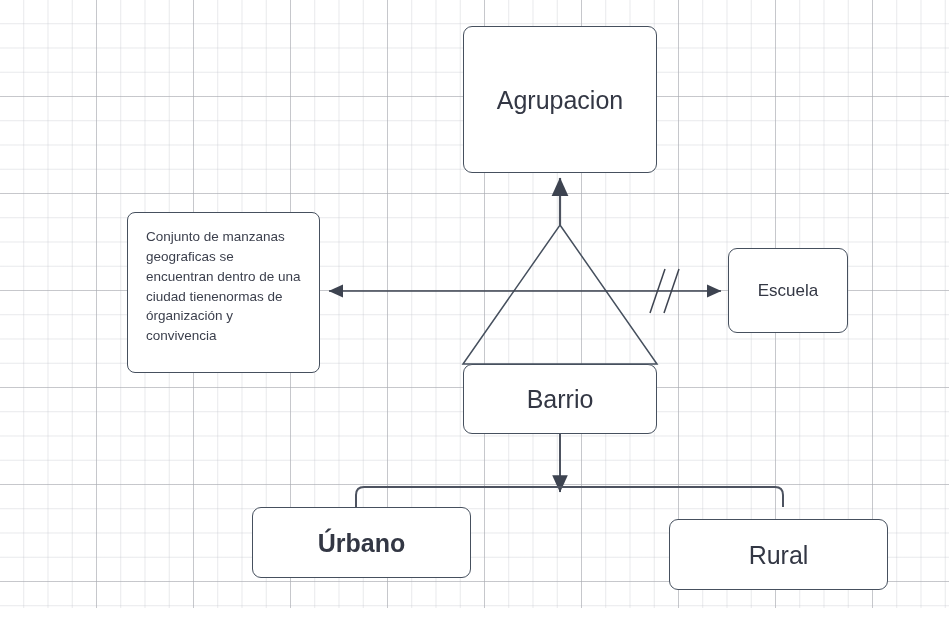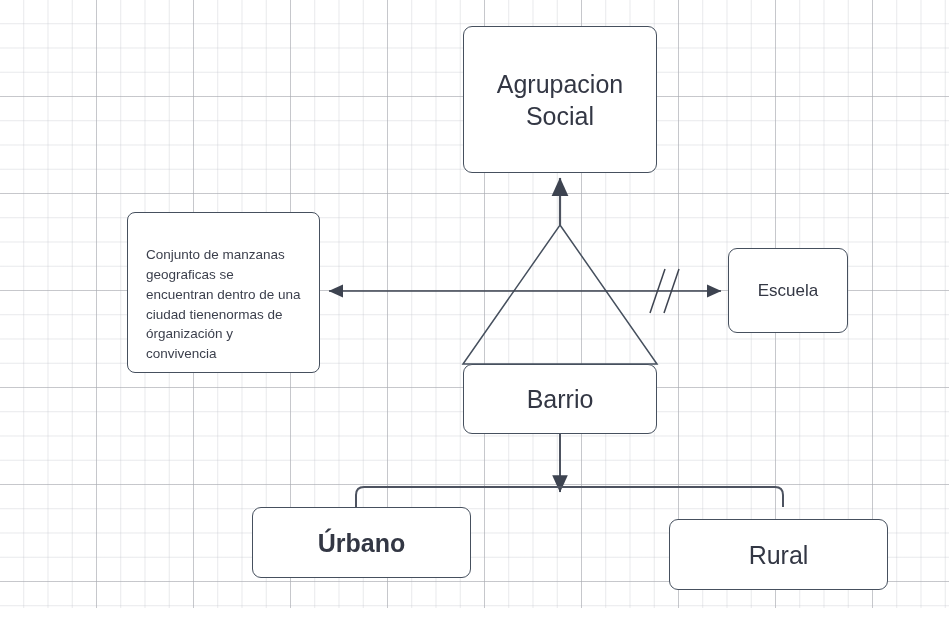--- a/index.html
+++ b/index.html
@@ -44,21 +44,21 @@
     text-align: center;
     line-height: 1.28;
   }
   .node.big { font-size: 25px; }
   .node.mid { font-size: 17px; }
   .node.note {
     display: block;
     text-align: left;
     font-size: 13.5px;
     line-height: 1.47;
-    padding: 32px 16px 0 18px;
+    padding: 14px 16px 0 18px;
     color: #3b3f4c;
     border-width: 1.5px;
     border-radius: 8px;
   }
   #node-agrupacion { left: 463px; top: 26px;  width: 194px; height: 147px; }
   #node-nota       { left: 127px; top: 212px; width: 193px; height: 161px; }
   #node-escuela    { left: 728px; top: 248px; width: 120px; height: 85px; }
   #node-barrio     { left: 463px; top: 364px; width: 194px; height: 70px; }
   #node-urbano     { left: 252px; top: 507px; width: 219px; height: 71px; font-weight: bold; }
   #node-rural      { left: 669px; top: 507px; width: 219px; height: 71px; margin-top: 12px; }
@@ -87,21 +87,20 @@
     <line x1="664" y1="313" x2="679" y2="269" stroke="#3d4350" stroke-width="1.5"></line>
 
     <line x1="560" y1="434" x2="560" y2="492" stroke="#4d5360" stroke-width="2" marker-end="url(#arrowhead)"></line>
 
     <path d="M356,507 L356,495 Q356,487 364,487 L775,487 Q783,487 783,495 L783,507" fill="none" stroke="#4d5360" stroke-width="2"></path>
   </svg>
 
   <div class="node big" id="node-agrupacion">
     <div>
       <div>Agrupacion</div>
-      <div>Social</div>
     </div>
   </div>
 
   <div class="node note" id="node-nota">
     <span>Conjunto de manzanas geograficas se encuentran dentro de una ciudad tienenormas de órganización y convivencia</span>
   </div>
 
   <div class="node big" id="node-barrio">
     <span>Barrio</span>
   </div>

